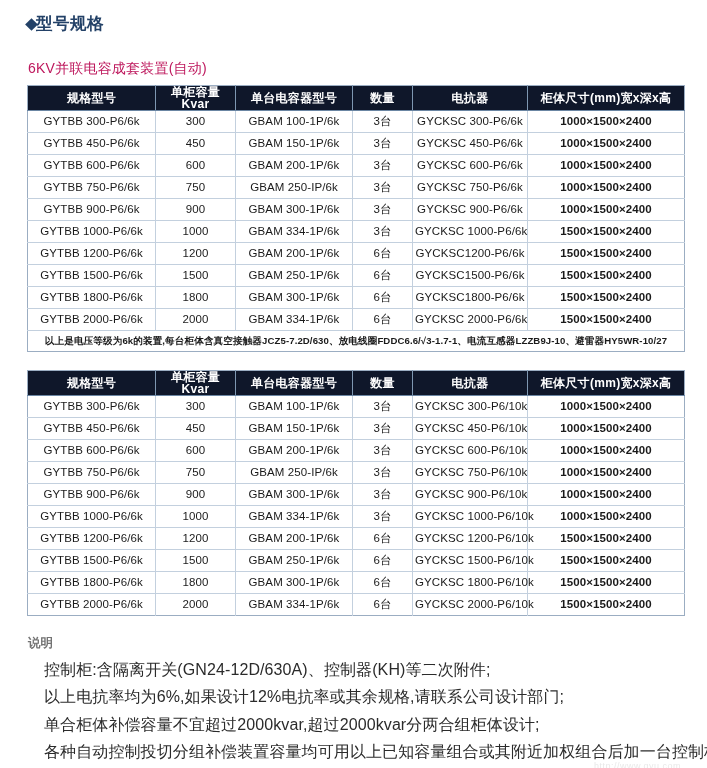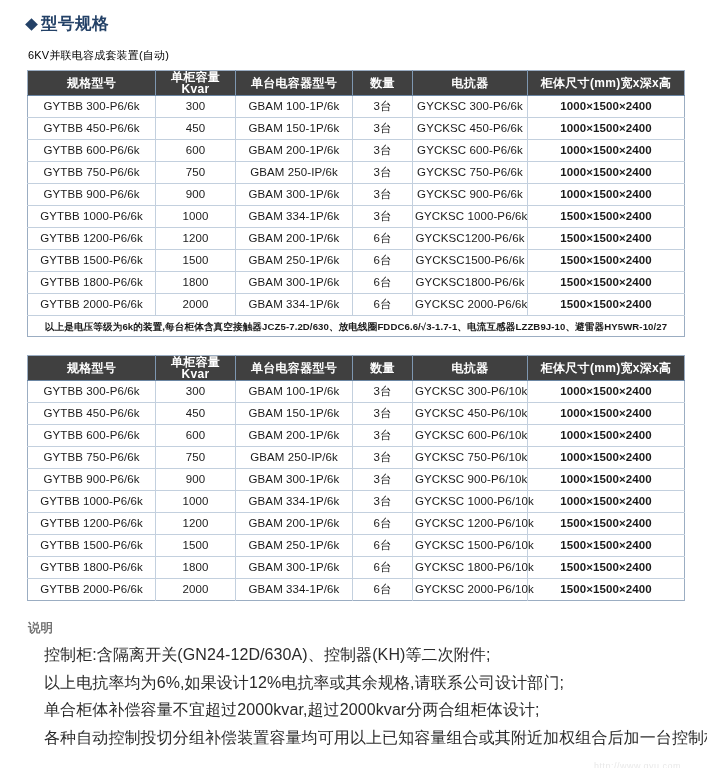--- a/index.html
+++ b/index.html
@@ -17,62 +17,61 @@
   }
   .page {
     padding: 14px 22px 0 27px;
     box-sizing: border-box;
   }
 
   
   .section-title {
     display: flex;
     align-items: center;
-    gap: 5px;
     font-size: 16.5px;
     font-weight: bold;
     color: #234167;
     letter-spacing: 0.5px;
-    margin: 0 0 17px 0;
+    margin: 0 0 28px 0;
     line-height: 1.1;
   }
   .diamond-icon {
     display: inline-block;
     width: 9px;
     height: 9px;
     background: #234167;
     transform: rotate(45deg);
     flex: none;
     position: relative;
     top: 1px;
   }
 
   
   .table-block { margin-bottom: 18px; }
   .table-caption {
-    font-size: 11px;
-    color: #000000;
+    font-size: 14px;
+    color: #be185d;
     margin: 0 0 8px 1px;
     line-height: 1.2;
     letter-spacing: 0.2px;
   }
 
   table.spec {
     border-collapse: collapse;
     width: 657px;
     table-layout: fixed;
     border: 1px solid #9badc2;
   }
   table.spec th, table.spec td {
     text-align: center;
     vertical-align: middle;
     line-height: 1;
   }
   table.spec thead th {
-    background: #404040;
+    background: #0f172a;
     color: #ffffff;
     font-size: 12px;
     font-weight: bold;
     height: 22px;
     padding: 0 2px;
     letter-spacing: 0.3px;
     border-right: 1px solid #7e97b1;
     border-bottom: 1px solid #6b86a3;
   }
   table.spec thead th:last-child { border-right: none; }

